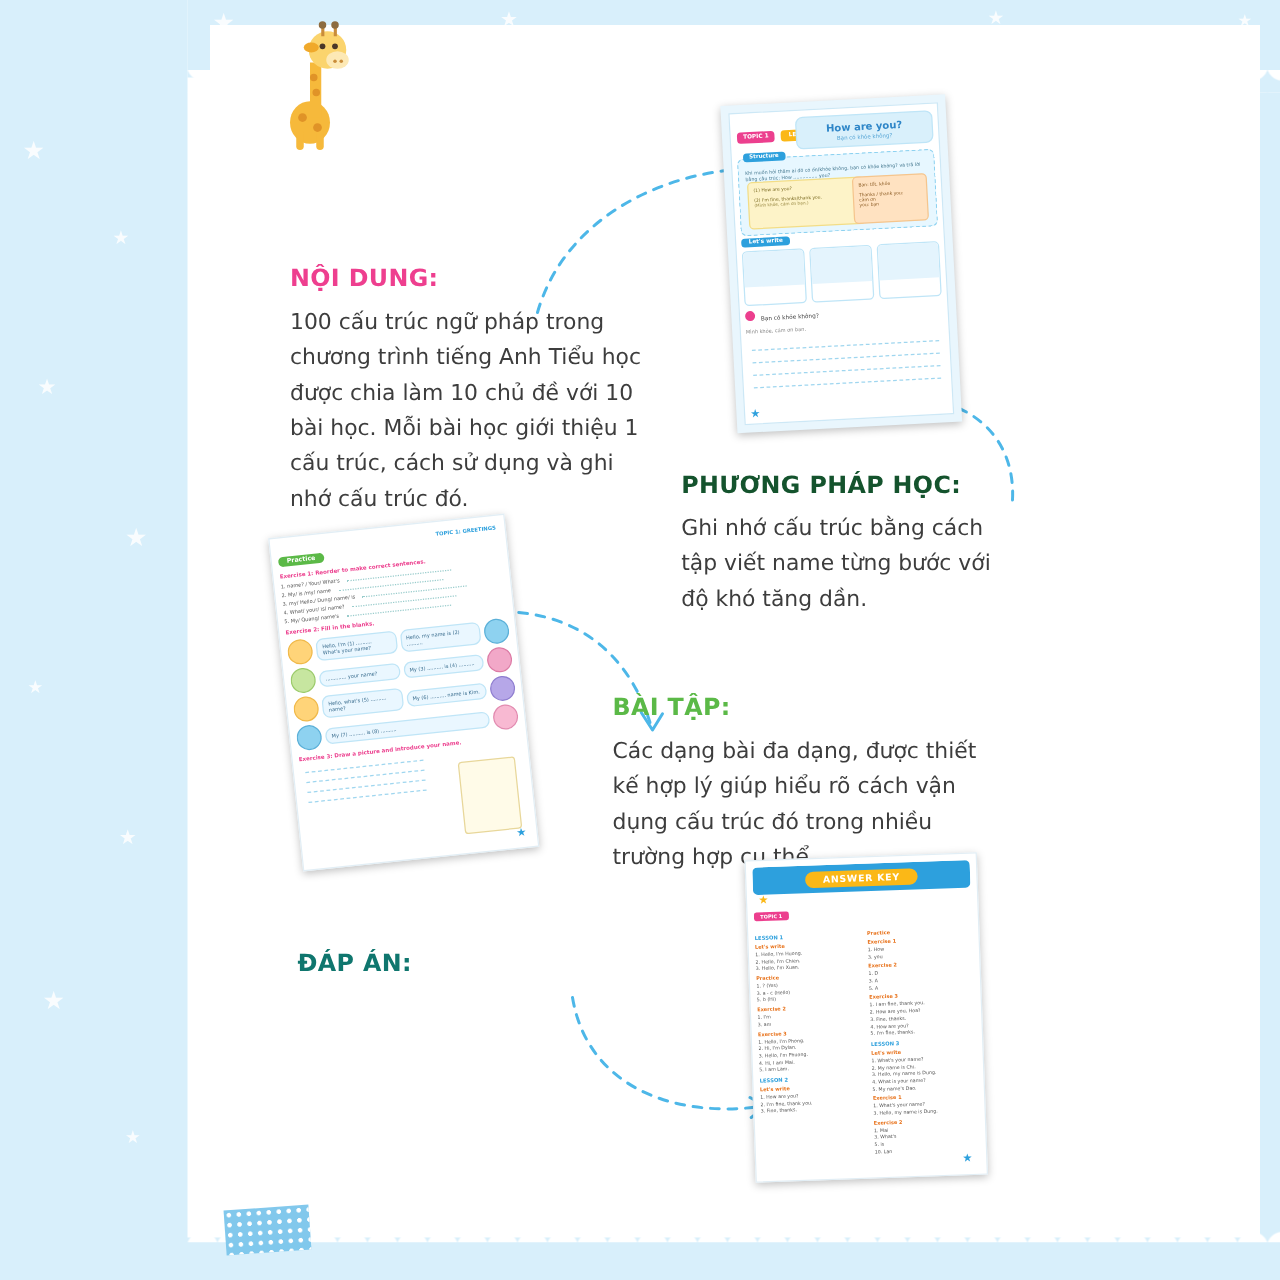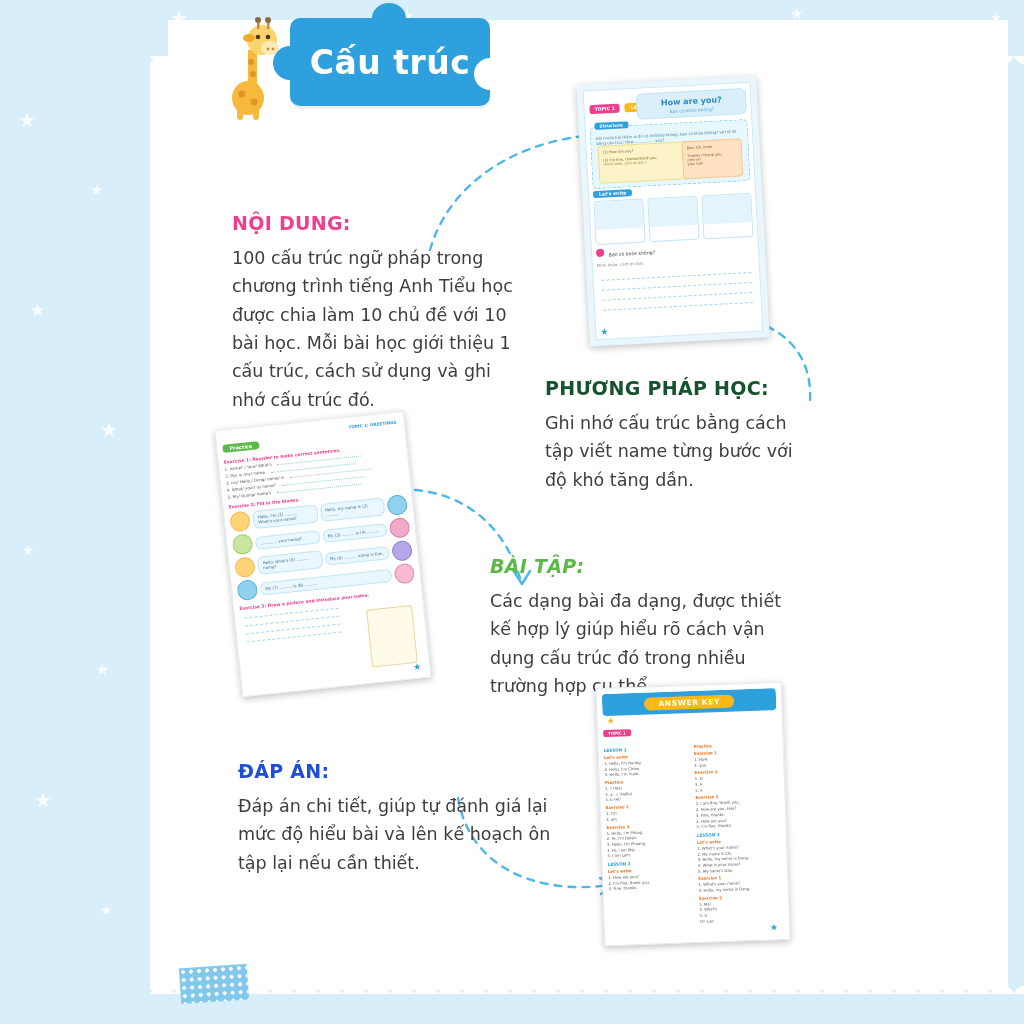--- a/index.html
+++ b/index.html
@@ -90,23 +90,23 @@
     font-weight:bold;font-size:19px;letter-spacing:.3px;margin-bottom:10px;
   }
   .sec-body{
     font-size:17.5px;line-height:1.62;color:#3d3d3d;
   }
   .sec-noidung{left:232px;top:212px;width:292px;}
   .sec-noidung .sec-head{color:#ee3f8f;}
   .sec-pp{left:545px;top:377px;width:252px;}
   .sec-pp .sec-head{color:#14532d;}
   .sec-baitap{left:490px;top:555px;width:310px;}
-  .sec-baitap .sec-head{color:#5bb947;font-style:italic;}
+  .sec-baitap .sec-head{color:#5bb947;}
   .sec-dapan{left:238px;top:760px;width:320px;}
-  .sec-dapan .sec-head{color:#1d4ed8;}
+  .sec-dapan .sec-head{color:#0f766e;}
 
   
   .arrow{position:absolute;pointer-events:none;}
 
   
   .mock{position:absolute;background:#ffffff;box-shadow:0 2px 7px rgba(0,0,0,.25);}
   .mock1{
     left:583px;top:80px;width:180px;height:262px;
     transform:rotate(-3deg);
     background:#e9f6fd;padding:6px;box-sizing:border-box;
@@ -268,24 +268,20 @@
     <rect x="39" y="9" width="2.5" height="8" fill="#c98c3a"></rect>
     <circle cx="40" cy="8" r="3" fill="#8d6b3f"></circle>
     <rect x="49" y="9" width="2.5" height="8" fill="#c98c3a"></rect>
     <circle cx="50" cy="8" r="3" fill="#8d6b3f"></circle>
     <circle cx="33" cy="50" r="3" fill="#e09327"></circle>
     <circle cx="35" cy="62" r="3" fill="#e09327"></circle>
     <circle cx="24" cy="82" r="3.5" fill="#e09327"></circle>
     <circle cx="36" cy="90" r="3.5" fill="#e09327"></circle>
   </svg>
 
-  <div class="title-tab">
-    <div class="title-notch"></div>
-    <div class="title-text">Cấu trúc</div>
-  </div>
 
   <svg class="arrow" style="left:420px;top:100px;width:200px;height:160px;" viewBox="0 0 200 160">
     <path d="M10,150 C30,80 100,40 175,35" stroke="#4db7e8" stroke-width="2.4" fill="none" stroke-dasharray="7,7" stroke-linecap="round"></path>
     <path d="M168,28 L180,35 L167,43" stroke="#4db7e8" stroke-width="2.4" fill="none" stroke-linecap="round" stroke-linejoin="round"></path>
   </svg>
 
   <svg class="arrow" style="left:700px;top:300px;width:120px;height:110px;" viewBox="0 0 120 110">
     <path d="M110,100 C112,60 90,30 48,20" stroke="#4db7e8" stroke-width="2.4" fill="none" stroke-dasharray="7,7" stroke-linecap="round"></path>
     <path d="M56,12 L42,19 L55,27" stroke="#4db7e8" stroke-width="2.4" fill="none" stroke-linecap="round" stroke-linejoin="round"></path>
   </svg>
@@ -310,21 +306,20 @@
     <div class="sec-body">Ghi nhớ cấu trúc bằng cách tập viết name từng bước với độ khó tăng dần.</div>
   </div>
 
   <div class="sec sec-baitap">
     <div class="sec-head">BÀI TẬP:</div>
     <div class="sec-body">Các dạng bài đa dạng, được thiết kế hợp lý giúp hiểu rõ cách vận dụng cấu trúc đó trong nhiều trường hợp cụ thể.</div>
   </div>
 
   <div class="sec sec-dapan">
     <div class="sec-head">ĐÁP ÁN:</div>
-    <div class="sec-body">Đáp án chi tiết, giúp tự đánh giá lại mức độ hiểu bài và lên kế hoạch ôn tập lại nếu cần thiết.</div>
   </div>
 
   <div class="mock mock1">
     <div class="inner">
       <div class="m-topic">TOPIC 1</div>
       <div class="m-lesson">LESSON 2</div>
       <div class="m-title">
         <b>How are you?</b>
         <small>Bạn có khỏe không?</small>
       </div>

